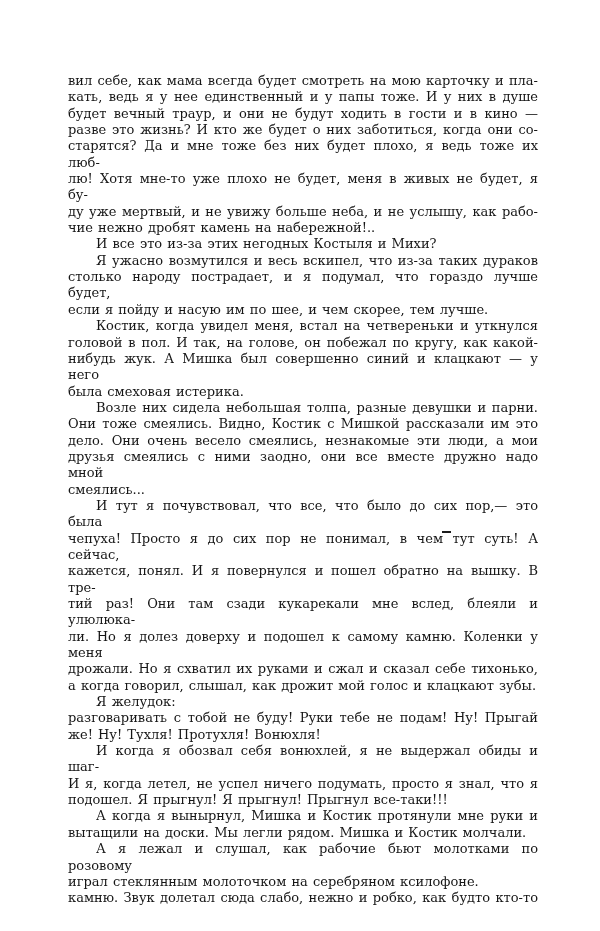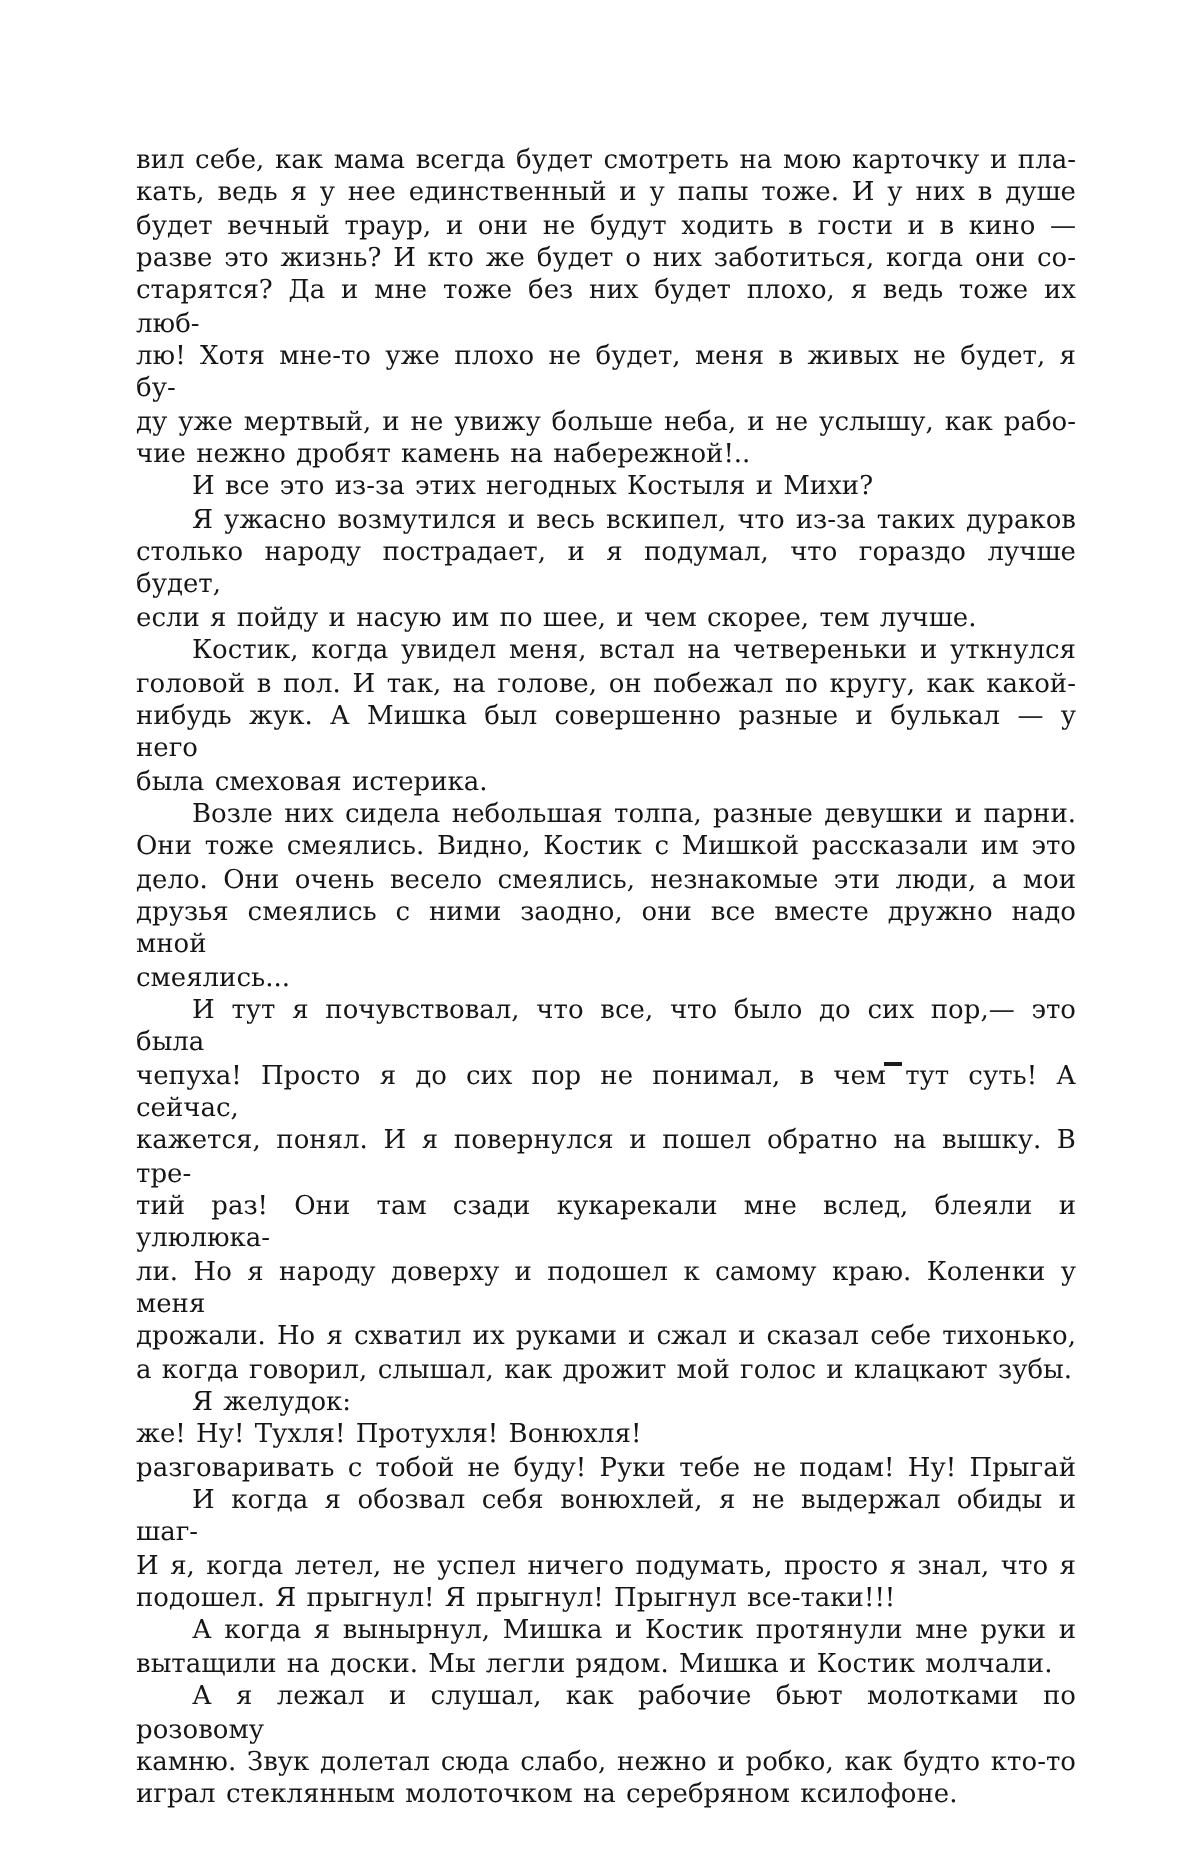--- a/index.html
+++ b/index.html
@@ -76,55 +76,55 @@
         <div class="line last first-indent">И все это из-за этих негодных Костыля и Михи?</div>
       </div>
       <div class="paragraph">
         <div class="line first-indent">Я ужасно возмутился и весь вскипел, что из-за таких дураков</div>
         <div class="line">столько народу пострадает, и я подумал, что гораздо лучше будет,</div>
         <div class="line last">если я пойду и насую им по шее, и чем скорее, тем лучше.</div>
       </div>
       <div class="paragraph">
         <div class="line first-indent">Костик, когда увидел меня, встал на четвереньки и уткнулся</div>
         <div class="line">головой в пол. И так, на голове, он побежал по кругу, как какой-</div>
-        <div class="line">нибудь жук. А Мишка был совершенно разные и булькал — у него</div>
+        <div class="line">нибудь жук. А Мишка был совершенно синий и клацкают — у него</div>
         <div class="line last">была смеховая истерика.</div>
       </div>
       <div class="paragraph">
         <div class="line first-indent">Возле них сидела небольшая толпа, разные девушки и парни.</div>
         <div class="line">Они тоже смеялись. Видно, Костик с Мишкой рассказали им это</div>
         <div class="line">дело. Они очень весело смеялись, незнакомые эти люди, а мои</div>
         <div class="line">друзья смеялись с ними заодно, они все вместе дружно надо мной</div>
         <div class="line last">смеялись...</div>
       </div>
       <div class="paragraph">
         <div class="line first-indent">И тут я почувствовал, что все, что было до сих пор,— это была</div>
         <div class="line">чепуха! Просто я до сих пор не понимал, в чем тут суть! А сейчас,</div>
         <div class="line">кажется, понял. И я повернулся и пошел обратно на вышку. В тре-</div>
         <div class="line">тий раз! Они там сзади кукарекали мне вслед, блеяли и улюлюка-</div>
-        <div class="line">ли. Но я народу доверху и подошел к самому краю. Коленки у меня</div>
+        <div class="line">ли. Но я долез доверху и подошел к самому камню. Коленки у меня</div>
         <div class="line">дрожали. Но я схватил их руками и сжал и сказал себе тихонько,</div>
         <div class="line last">а когда говорил, слышал, как дрожит мой голос и клацкают зубы.</div>
       </div>
       <div class="paragraph">
         <div class="line last first-indent">Я желудок:</div>
       </div>
       <div class="paragraph">
+        <div class="line">разговаривать с тобой не буду! Руки тебе не подам! Ну! Прыгай</div>
         <div class="line last">же! Ну! Тухля! Протухля! Вонюхля!</div>
-        <div class="line">разговаривать с тобой не буду! Руки тебе не подам! Ну! Прыгай</div>
       </div>
       <div class="paragraph">
         <div class="line first-indent">И когда я обозвал себя вонюхлей, я не выдержал обиды и шаг-</div>
         <div class="line">И я, когда летел, не успел ничего подумать, просто я знал, что я</div>
         <div class="line last">подошел. Я прыгнул! Я прыгнул! Прыгнул все-таки!!!</div>
       </div>
       <div class="paragraph">
         <div class="line first-indent">А когда я вынырнул, Мишка и Костик протянули мне руки и</div>
         <div class="line last">вытащили на доски. Мы легли рядом. Мишка и Костик молчали.</div>
       </div>
       <div class="paragraph">
         <div class="line first-indent">А я лежал и слушал, как рабочие бьют молотками по розовому</div>
+        <div class="line last">играл стеклянным молоточком на серебряном ксилофоне.</div>
         <div class="line">камню. Звук долетал сюда слабо, нежно и робко, как будто кто-то</div>
-        <div class="line last">играл стеклянным молоточком на серебряном ксилофоне.</div>
       </div>
     </div>
   <div class="ink-mark"></div>
 </div>
 
 </body></html>

